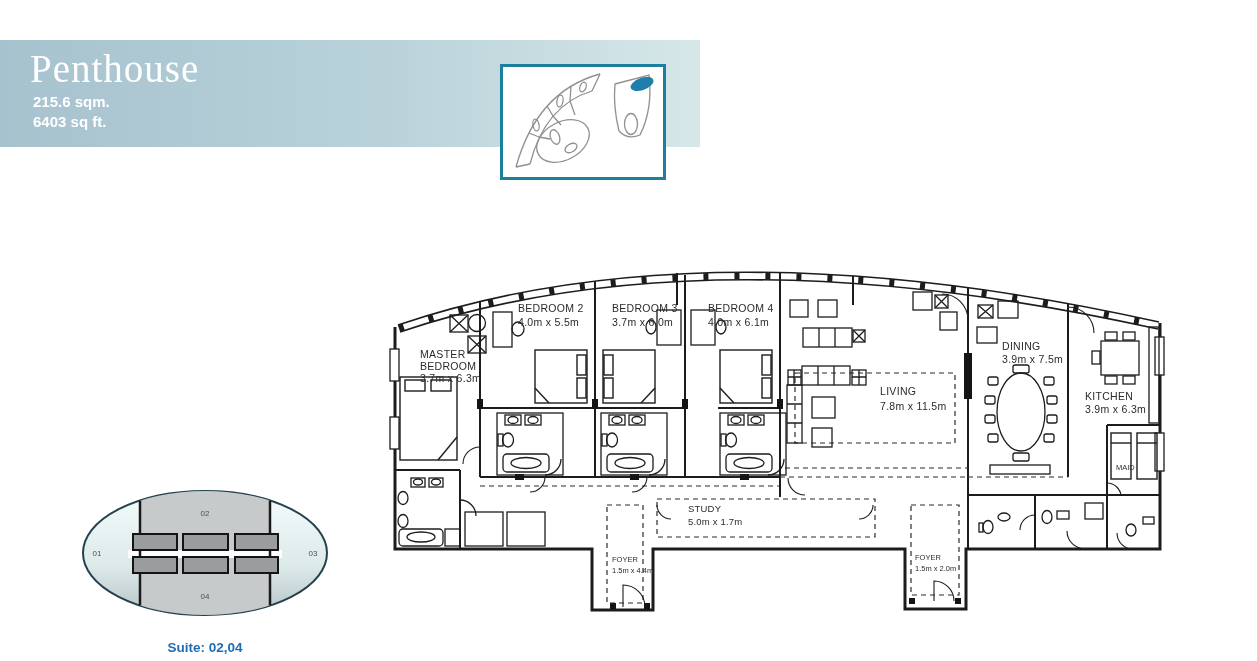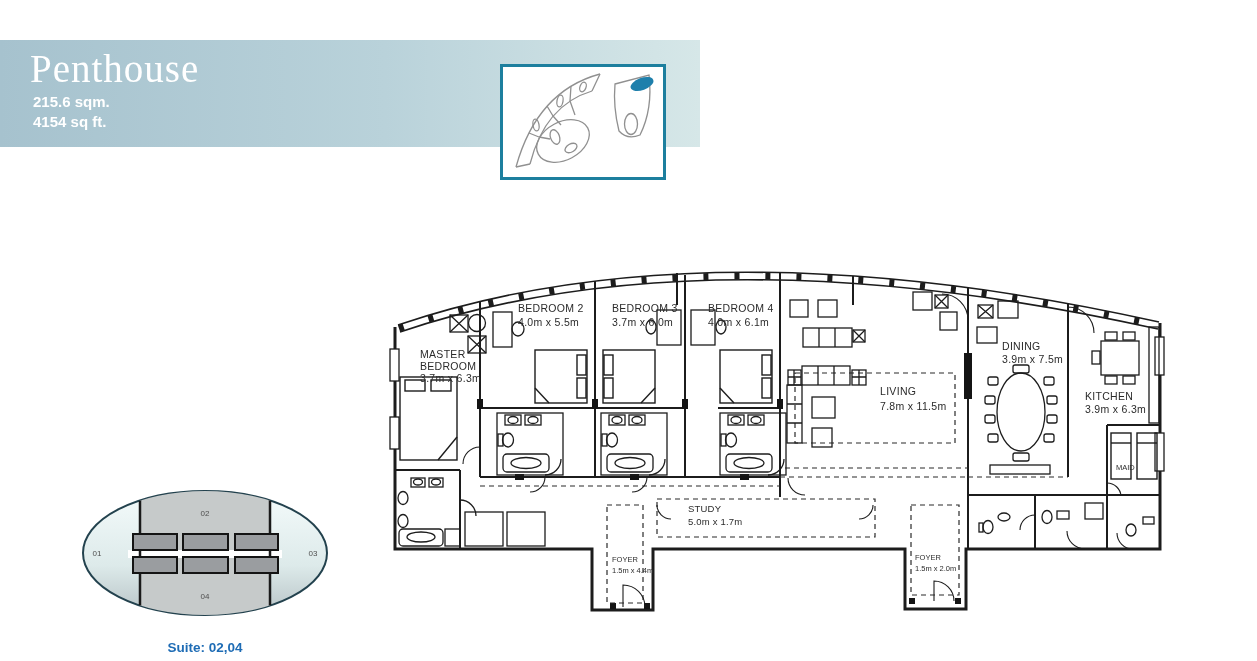--- a/index.html
+++ b/index.html
@@ -24,21 +24,21 @@
 </style>
 </head>
 <body>
 
 <div class="page">
 
   <div class="header-band"></div>
   <h1 class="page-title">Penthouse</h1>
   <div class="area-block">
     <div>215.6 sqm.</div>
-    <div>4154 sq ft.</div>
+    <div>6403 sq ft.</div>
   </div>
 
   <div class="thumb-box">
     <svg width="160" height="110" viewBox="0 0 160 110">
       <g stroke="#909090" stroke-width="1.3" fill="none">
         <path d="M 97 7 Q 34 24 13 100"></path>
         <path d="M 89 24 Q 42 38 27 97"></path>
         <path d="M 97 7 L 89 24 M 13 100 L 27 97"></path>
         <path d="M 68 19 L 67 34 M 44 39 L 50 49 M 26 66 L 36 70"></path>
         <ellipse cx="80" cy="20" rx="3" ry="5" transform="rotate(20 80 20)"></ellipse>

